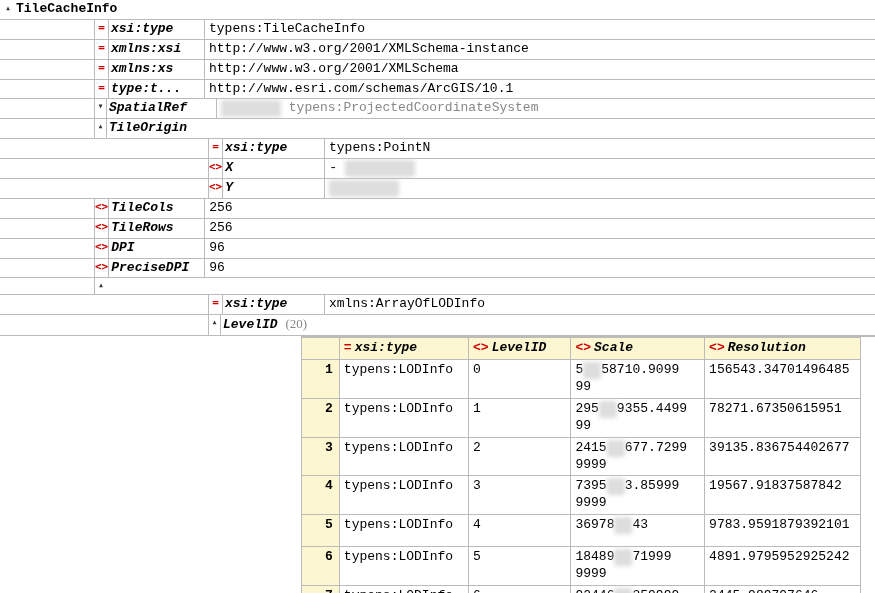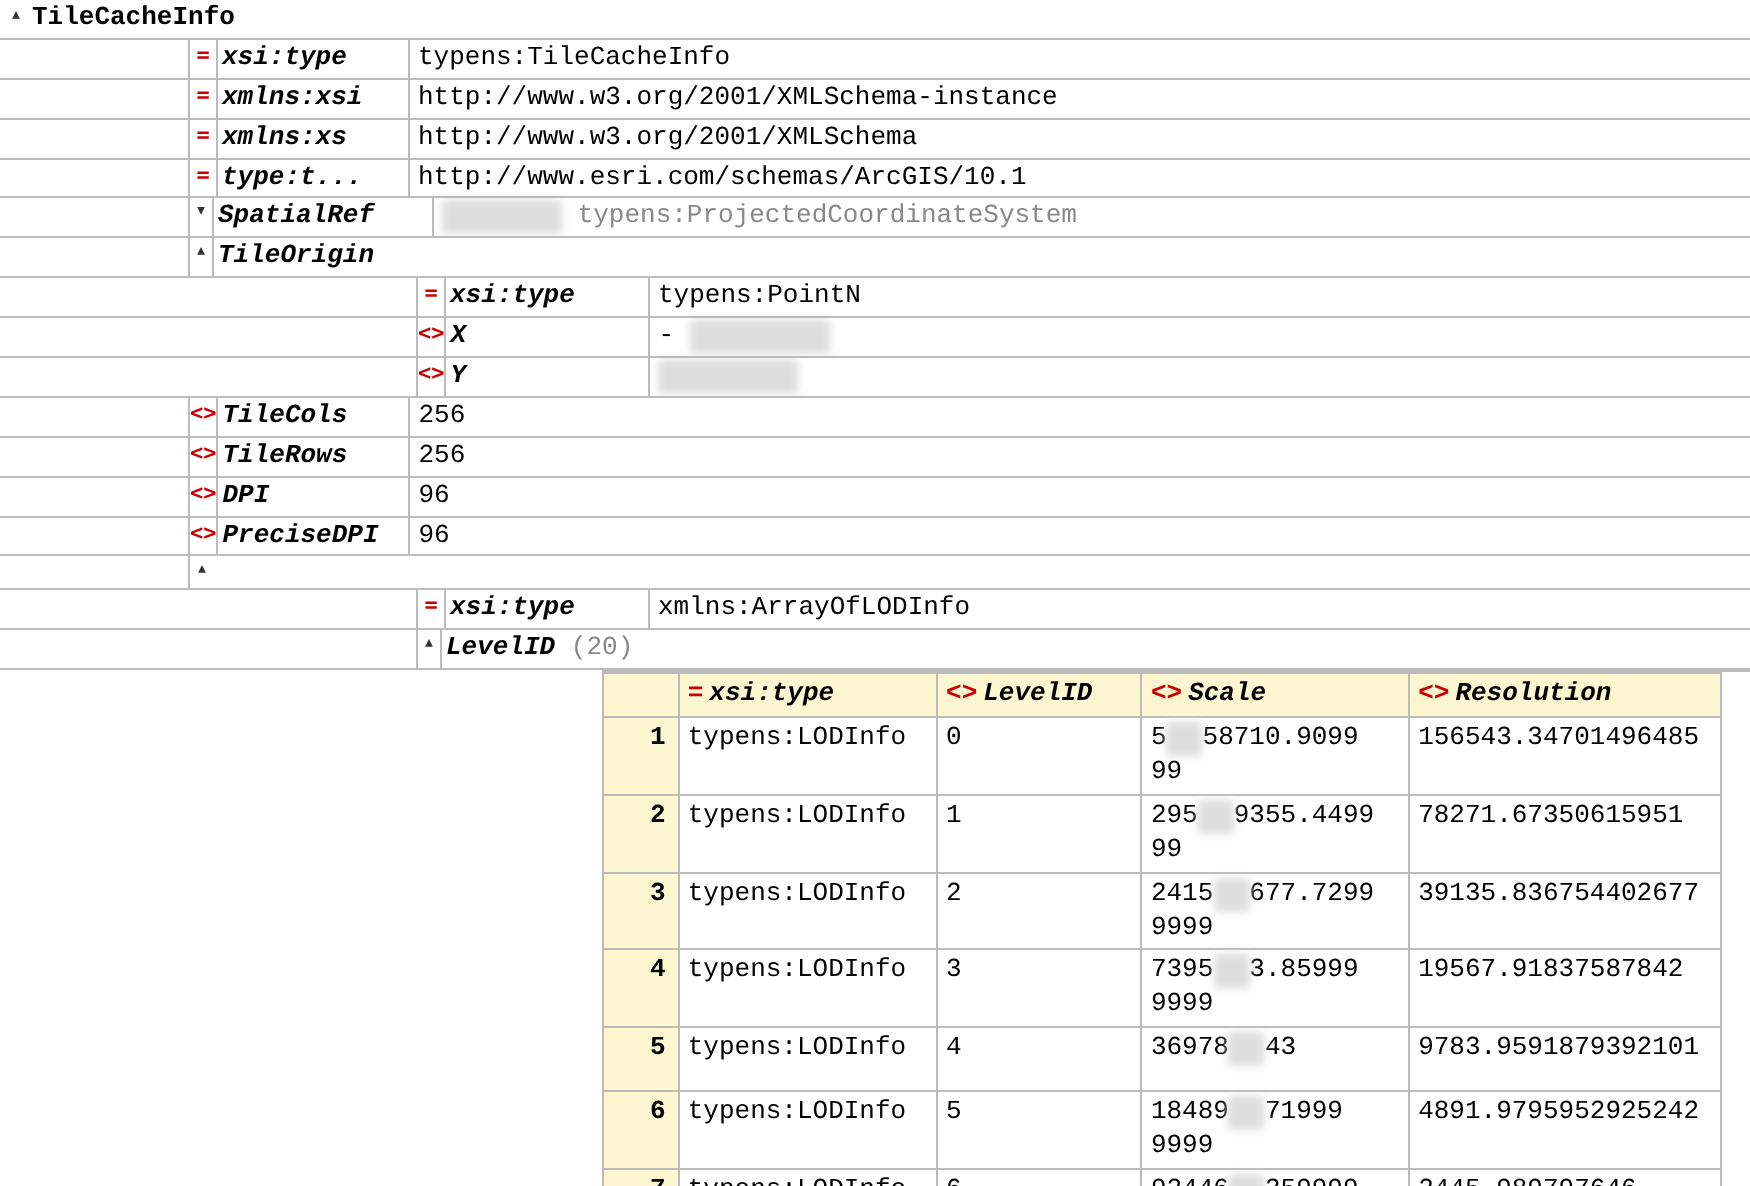--- a/index.html
+++ b/index.html
@@ -57,21 +57,21 @@
   .titleRow {
     font-weight: bold;
     font-family: "Courier New", monospace;
     padding: 1px 2px;
     border-bottom: 1px solid #bbb;
     display: flex;
     min-height: 17px;
   }
   .titleRow .toggle { margin-right: 2px; }
   .greytext { color: #888; }
-  .count { color: #888; font-style: normal; font-weight: normal; }
+  .count { color: #888; font-style: normal; font-weight: normal; font-family: Liberation Serif, serif; }
 
   
   .lodwrap { margin-left: 301px; border-top: 1px solid #bbb; }
   table.lod {
     border-collapse: collapse;
     table-layout: fixed;
     width: 560px;
   }
   table.lod th, table.lod td {
     border: 1px solid #bbb;

